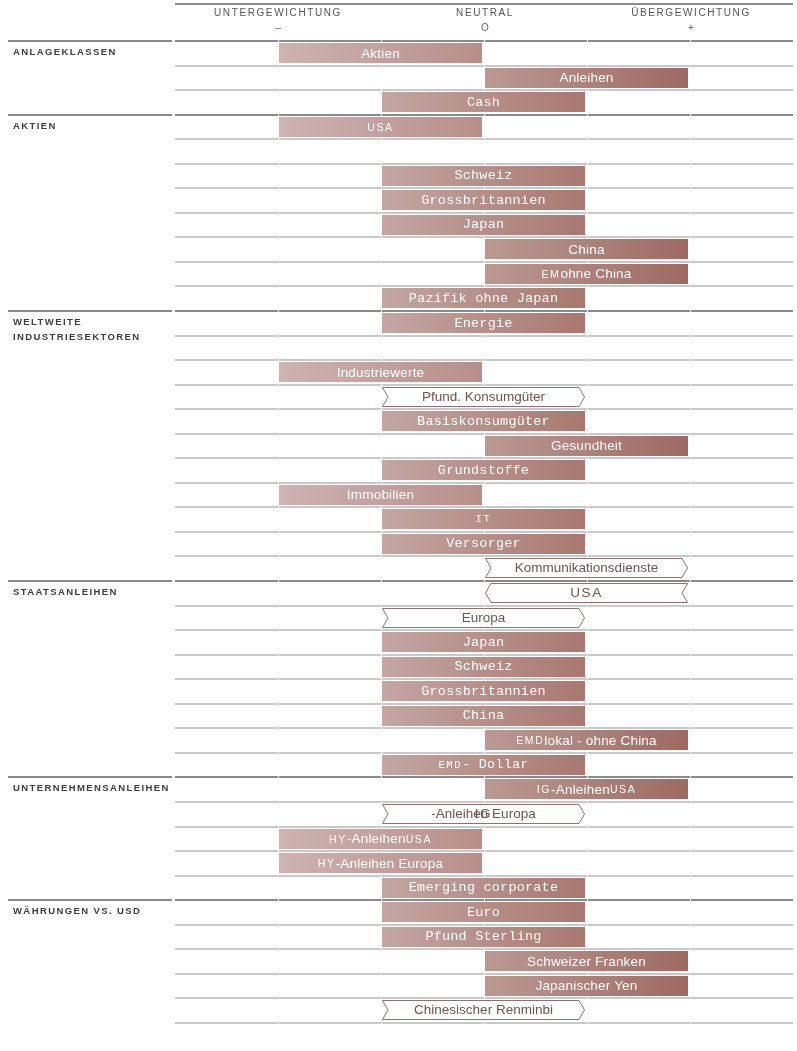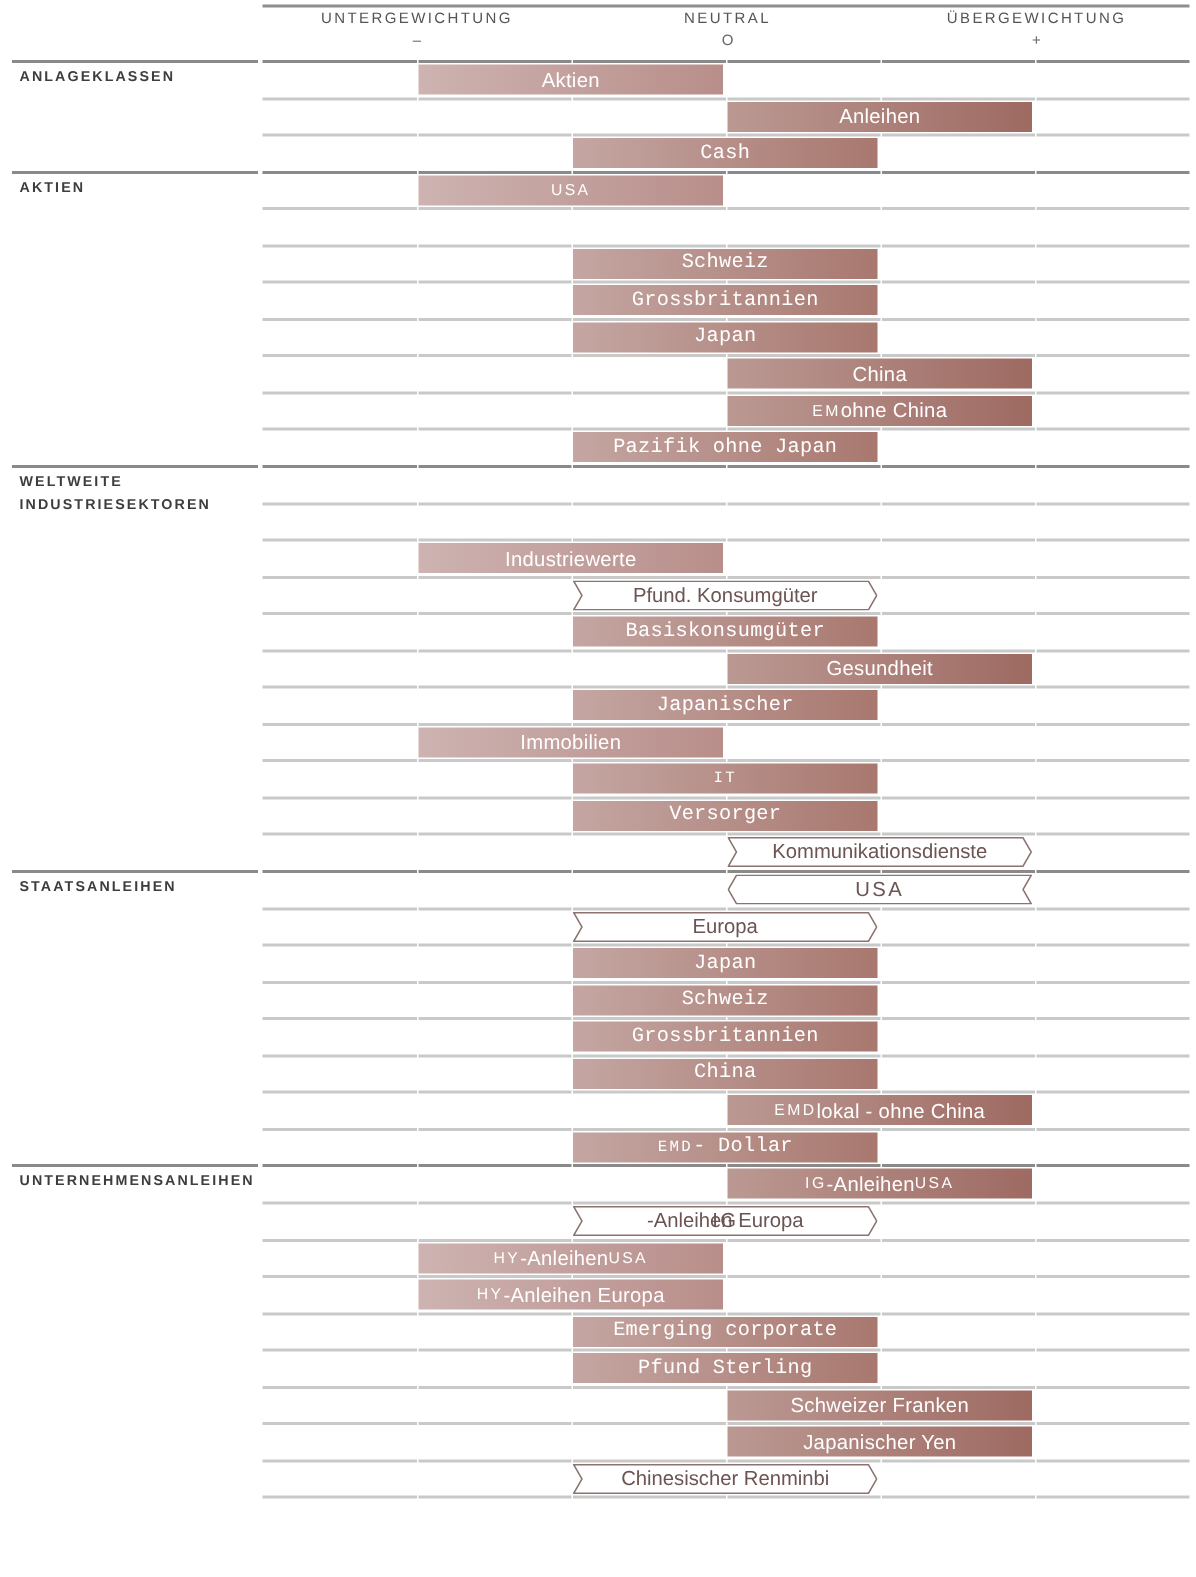--- a/index.html
+++ b/index.html
@@ -146,20 +146,21 @@
     <div class="row">
       <div class="gl sec" style="left: 8px; width: 164px;"></div>
       <div class="gl sec" style="left: 175px; width: 103px;"></div>
       <div class="gl sec" style="left: 279px; width: 102px;"></div>
       <div class="gl sec" style="left: 382px; width: 102px;"></div>
       <div class="gl sec" style="left: 485px; width: 102px;"></div>
       <div class="gl sec" style="left: 588px; width: 102px;"></div>
       <div class="gl sec" style="left: 691px; width: 102px;"></div>
       <div class="sec-label">WELTWEITE
 INDUSTRIESEKTOREN</div>
+      <div class="bar neutral" style="left: 382px; width: 203px;">Energie</div>
     </div>
     <div class="row">
       <div class="gl" style="left: 175px; width: 103px;"></div>
       <div class="gl" style="left: 279px; width: 102px;"></div>
       <div class="gl" style="left: 382px; width: 102px;"></div>
       <div class="gl" style="left: 485px; width: 102px;"></div>
       <div class="gl" style="left: 588px; width: 102px;"></div>
       <div class="gl" style="left: 691px; width: 102px;"></div>
     </div>
     <div class="row">
@@ -203,21 +204,21 @@
       <div class="gl" style="left: 691px; width: 102px;"></div>
       <div class="bar over" style="left: 485px; width: 203px;">Gesundheit</div>
     </div>
     <div class="row">
       <div class="gl" style="left: 175px; width: 103px;"></div>
       <div class="gl" style="left: 279px; width: 102px;"></div>
       <div class="gl" style="left: 382px; width: 102px;"></div>
       <div class="gl" style="left: 485px; width: 102px;"></div>
       <div class="gl" style="left: 588px; width: 102px;"></div>
       <div class="gl" style="left: 691px; width: 102px;"></div>
-      <div class="bar neutral" style="left: 382px; width: 203px;">Japanischer</div>
+      <div class="bar neutral" style="left: 382px; width: 203px;">Grundstoffe</div>
     </div>
     <div class="row">
       <div class="gl" style="left: 175px; width: 103px;"></div>
       <div class="gl" style="left: 279px; width: 102px;"></div>
       <div class="gl" style="left: 382px; width: 102px;"></div>
       <div class="gl" style="left: 485px; width: 102px;"></div>
       <div class="gl" style="left: 588px; width: 102px;"></div>
       <div class="gl" style="left: 691px; width: 102px;"></div>
       <div class="bar under" style="left: 279px; width: 203px;">Immobilien</div>
     </div>
@@ -387,20 +388,31 @@
     <div class="row">
       <div class="gl" style="left: 175px; width: 103px;"></div>
       <div class="gl" style="left: 279px; width: 102px;"></div>
       <div class="gl" style="left: 382px; width: 102px;"></div>
       <div class="gl" style="left: 485px; width: 102px;"></div>
       <div class="gl" style="left: 588px; width: 102px;"></div>
       <div class="gl" style="left: 691px; width: 102px;"></div>
       <div class="bar neutral" style="left: 382px; width: 203px;">Emerging corporate</div>
     </div>
     <div class="row">
+      <div class="gl sec" style="left: 8px; width: 164px;"></div>
+      <div class="gl sec" style="left: 175px; width: 103px;"></div>
+      <div class="gl sec" style="left: 279px; width: 102px;"></div>
+      <div class="gl sec" style="left: 382px; width: 102px;"></div>
+      <div class="gl sec" style="left: 485px; width: 102px;"></div>
+      <div class="gl sec" style="left: 588px; width: 102px;"></div>
+      <div class="gl sec" style="left: 691px; width: 102px;"></div>
+      <div class="sec-label">WÄHRUNGEN VS. USD</div>
+      <div class="bar neutral" style="left: 382px; width: 203px;">Euro</div>
+    </div>
+    <div class="row">
       <div class="gl" style="left: 175px; width: 103px;"></div>
       <div class="gl" style="left: 279px; width: 102px;"></div>
       <div class="gl" style="left: 382px; width: 102px;"></div>
       <div class="gl" style="left: 485px; width: 102px;"></div>
       <div class="gl" style="left: 588px; width: 102px;"></div>
       <div class="gl" style="left: 691px; width: 102px;"></div>
       <div class="bar neutral" style="left: 382px; width: 203px;">Pfund Sterling</div>
     </div>
     <div class="row">
       <div class="gl" style="left: 175px; width: 103px;"></div>

